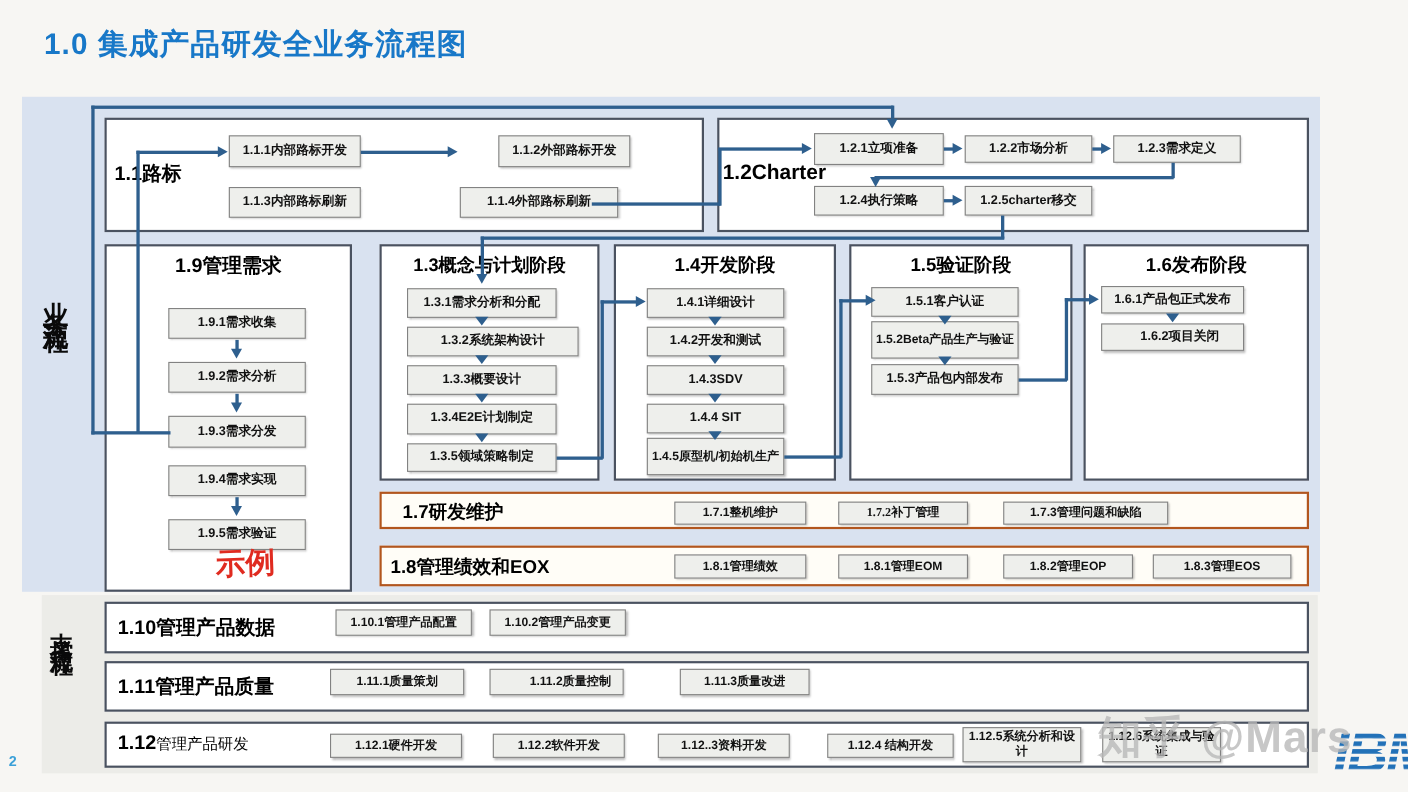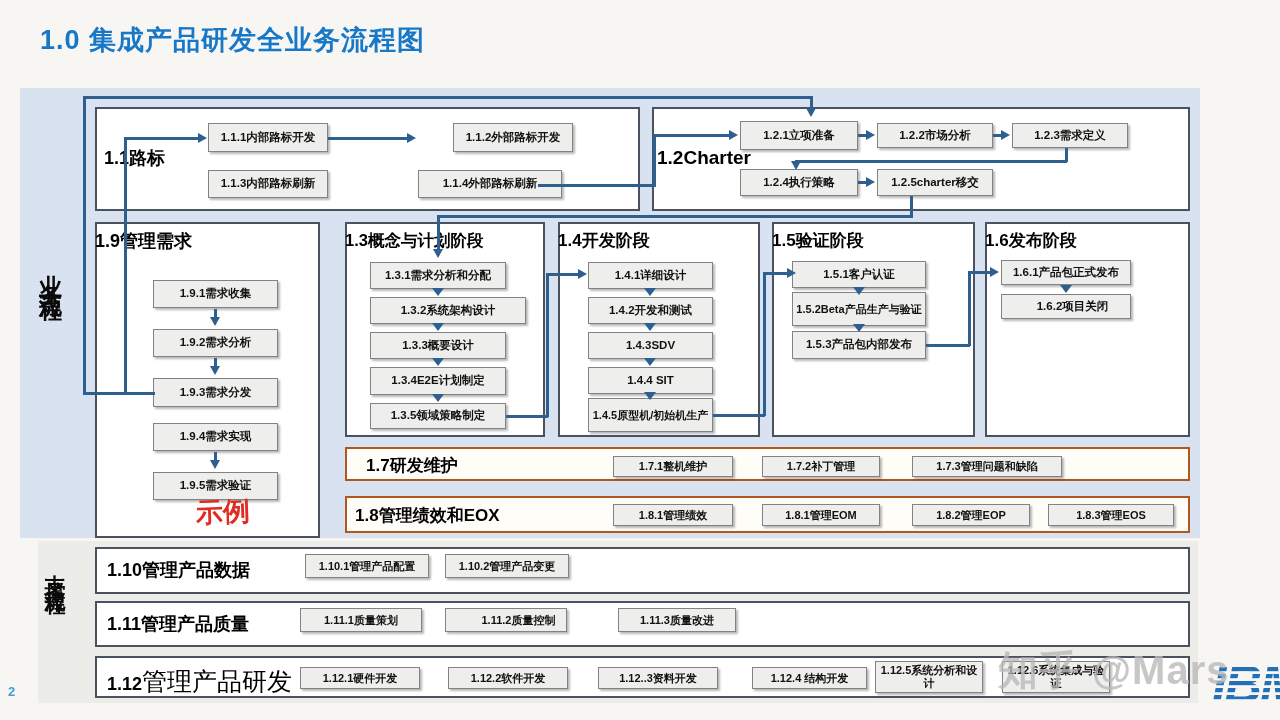--- a/index.html
+++ b/index.html
@@ -4,21 +4,21 @@
 <style>
   html,body{margin:0;padding:0;background:#f7f6f3;}
   #canvas{position:relative;width:1280px;height:720px;background:#f7f6f3;overflow:hidden;
           font-family:"Liberation Sans",sans-serif;color:#111;}
   .page-title{position:absolute;left:40px;top:22px;font-size:27px;font-weight:800;color:#1878c8;letter-spacing:1px;}
   .region{position:absolute;}
   .region.business{left:20px;top:88px;width:1180px;height:450px;background:#d9e2f0;}
   .region.support{left:38px;top:541px;width:1160px;height:162px;background:#ecece8;}
   .lane-label{position:absolute;writing-mode:vertical-rl;text-orientation:upright;font-weight:800;color:#0a0a0a;}
   .panel{position:absolute;background:#ffffff;border:2px solid #4a5260;box-sizing:border-box;}
-  .panel-title{position:absolute;font-weight:800;color:#000;}
+  .panel-title{position:absolute;font-weight:800;color:#000;text-align:center;}
   .panel-title.left{text-align:left;}
   .band{position:absolute;background:#fffdf7;border:2px solid #b2561e;box-sizing:border-box;}
   .row{position:absolute;background:#ffffff;border:2px solid #4a5260;box-sizing:border-box;}
   .node{position:absolute;background:#eeefec;border:1px solid #828282;box-sizing:border-box;
         display:flex;align-items:center;justify-content:center;text-align:center;
         font-weight:700;font-size:11.5px;line-height:1.15;padding:0 2px;
         box-shadow:1.5px 1.5px 2px rgba(0,0,0,0.28);}
   .node.small{font-size:11px;}
   .hl{position:absolute;height:2.5px;background:#2e5f8e;}
   .vl{position:absolute;width:2.5px;background:#2e5f8e;}
@@ -72,21 +72,21 @@
   <div class="panel-title left" style="left:355px;top:504px;font-size:17px;">1.8管理绩效和EOX</div>
 
   <div class="row" style="left:95px;top:547px;width:1095px;height:47px;"></div>
   <div class="panel-title left" style="left:107px;top:558px;font-size:18px;">1.10管理产品数据</div>
 
   <div class="row" style="left:95px;top:601px;width:1095px;height:46px;"></div>
   <div class="panel-title left" style="left:107px;top:612px;font-size:18px;">1.11管理产品质量</div>
 
   <div class="row" style="left:95px;top:656px;width:1095px;height:42px;"></div>
   <div class="panel-title left" style="left:107px;top:665px;font-size:18px;">
-    <span>1.12</span><span class="serif" style="font-size:25px;">管理产品研发</span>
+    <span>1.12</span><span class="serif" style="font-size:14px;">管理产品研发</span>
   </div>
 
   <div class="node" style="left:208px;top:123px;width:120px;height:29px;">1.1.1内部路标开发</div>
   <div class="node" style="left:418px;top:123px;width:120px;height:29px;margin-left:35px;">1.1.2外部路标开发</div>
   <div class="node" style="left:208px;top:170px;width:120px;height:28px;">1.1.3内部路标刷新</div>
   <div class="node" style="left:418px;top:170px;width:144px;height:28px;">1.1.4外部路标刷新</div>
 
   <div class="node" style="left:740px;top:121px;width:118px;height:29px;">1.2.1立项准备</div>
   <div class="node" style="left:877px;top:123px;width:116px;height:25px;">1.2.2市场分析</div>
   <div class="node" style="left:1012px;top:123px;width:116px;height:25px;">1.2.3需求定义</div>
@@ -113,21 +113,21 @@
   <div class="node small" style="left:588px;top:398px;width:125px;height:34px;">1.4.5原型机/初始机生产</div>
 
   <div class="node" style="left:792px;top:261px;width:134px;height:27px;">1.5.1客户认证</div>
   <div class="node small" style="left:792px;top:292px;width:134px;height:34px;">1.5.2Beta产品生产与验证</div>
   <div class="node" style="left:792px;top:331px;width:134px;height:28px;">1.5.3产品包内部发布</div>
 
   <div class="node" style="left:1001px;top:260px;width:130px;height:25px;">1.6.1产品包正式发布</div>
   <div class="node" style="left:1001px;top:294px;width:130px;height:25px;padding-left:15px;">1.6.2项目关闭</div>
 
   <div class="node small" style="left:613px;top:456px;width:120px;height:21px;">1.7.1整机维护</div>
-  <div class="node small" style="left:762px;top:456px;width:118px;height:21px;">1.7.2补丁管理</div>
+  <div class="node small" style="left:762px;top:456px;width:118px;height:21px;font-family:Liberation Serif, serif;">1.7.2补丁管理</div>
   <div class="node small" style="left:912px;top:456px;width:150px;height:21px;">1.7.3管理问题和缺陷</div>
 
   <div class="node small" style="left:613px;top:504px;width:120px;height:22px;">1.8.1管理绩效</div>
   <div class="node small" style="left:762px;top:504px;width:118px;height:22px;">1.8.1管理EOM</div>
   <div class="node small" style="left:912px;top:504px;width:118px;height:22px;">1.8.2管理EOP</div>
   <div class="node small" style="left:1048px;top:504px;width:126px;height:22px;">1.8.3管理EOS</div>
 
   <div class="node small" style="left:305px;top:554px;width:124px;height:24px;">1.10.1管理产品配置</div>
   <div class="node small" style="left:445px;top:554px;width:124px;height:24px;">1.10.2管理产品变更</div>
 

